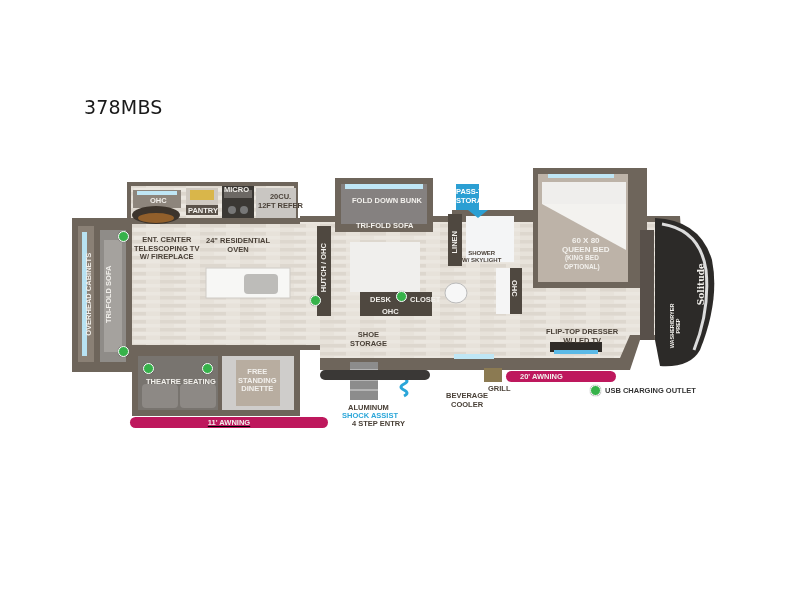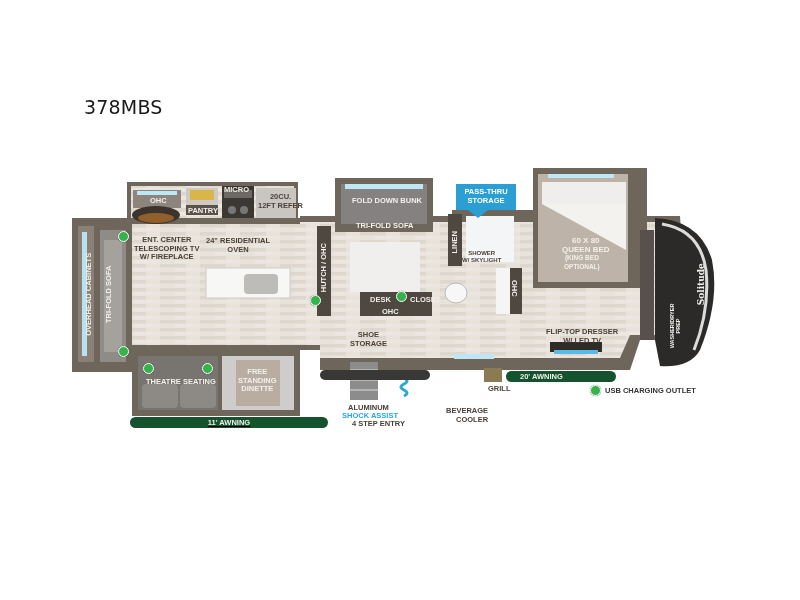--- a/index.html
+++ b/index.html
@@ -5,23 +5,23 @@
   html,body{margin:0;padding:0;background:#ffffff;}
   body{width:800px;height:600px;position:relative;overflow:hidden;font-family:"Liberation Sans",sans-serif;}
   .title{position:absolute;left:84px;top:96px;font-family:"DejaVu Sans",sans-serif;font-size:19px;color:#1a1a1a;letter-spacing:0.2px;}
   .plan{position:absolute;left:0;top:0;width:800px;height:600px;}
   .lbl{position:absolute;font-family:"Liberation Sans",sans-serif;font-weight:bold;font-size:7.5px;line-height:8.5px;color:#4a4138;text-align:center;text-transform:uppercase;white-space:nowrap;}
   .lbl.w{color:#f2f0ec;}
   .lbl.blue{color:#2aa6d9;}
   .lbl.v{transform:rotate(-90deg);transform-origin:center center;}
   .lbl.v90{transform:rotate(90deg);transform-origin:center center;}
   .dot{position:absolute;width:9px;height:9px;border-radius:50%;background:#36b24a;border:1.5px solid #ffffff;box-shadow:0 0 1px #555;}
-  .awning{position:absolute;height:11px;border-radius:6px;background:#14532d;}
+  .awning{position:absolute;height:11px;border-radius:6px;background:#be185d;}
   .awning .lbl{position:static;color:#f0eeea;line-height:11px;font-size:7.5px;}
-  .callout{position:absolute;left:456px;top:184px;width:60px;height:26px;background:#2b9fd3;color:#fff;font-weight:bold;font-size:7.5px;line-height:9px;text-align:center;padding-top:3px;box-sizing:border-box;}
+  .callout{position:absolute;left:456px;top:184px;width:23px;height:26px;background:#2b9fd3;color:#fff;font-weight:bold;font-size:7.5px;line-height:9px;text-align:center;padding-top:3px;box-sizing:border-box;}
   .callout:after{content:"";position:absolute;left:12px;top:26px;border-left:10px solid transparent;border-right:10px solid transparent;border-top:8px solid #2b9fd3;}
   .legend{position:absolute;left:590px;top:385px;display:flex;align-items:center;gap:4px;}
   .legend .dot{position:static;}
   .legend span.t{font-weight:bold;font-size:7.5px;color:#333;text-transform:uppercase;}
 </style>
 </head>
 <body>
 
 <div class="title">378MBS</div>
 
@@ -140,21 +140,21 @@
 <div class="lbl" style="left:348px;top:404px;">ALUMINUM</div>
 <div class="lbl blue" style="left:342px;top:412px;">SHOCK ASSIST</div>
 <div class="lbl" style="left:344px;top:420px;margin-left:8px;">4 STEP ENTRY</div>
 
 <div class="callout" style="white-space:pre;">PASS-THRU
 STORAGE</div>
 <div class="lbl w v" style="left:440px;top:238px;width:30px;">LINEN</div>
 <div class="lbl" style="left:462px;top:250px;white-space:pre;font-size:6px;line-height:7px;">SHOWER
 w/ SKYLIGHT</div>
 <div class="lbl w v90" style="left:504px;top:284px;width:20px;">OHC</div>
-<div class="lbl" style="left:446px;top:407px;white-space:pre;text-align:right;">BEVERAGE
+<div class="lbl" style="left:446px;top:392px;white-space:pre;">BEVERAGE
 COOLER</div>
 <div class="lbl" style="left:488px;top:385px;">GRILL</div>
 
 <div class="lbl w" style="left:562px;top:237px;white-space:pre;font-size:8px;">60 x 80
 QUEEN BED</div>
 <div class="lbl w" style="left:564px;top:254px;white-space:pre;font-size:6.5px;">(KING BED
 OPTIONAL)</div>
 <div class="lbl" style="left:546px;top:328px;white-space:pre;text-align:center;">FLIP-TOP DRESSER
 w/ LED TV</div>
 <div class="lbl w v" style="left:650px;top:320px;width:50px;white-space:pre;font-size:5.5px;line-height:6px;">WASHER/DRYER

